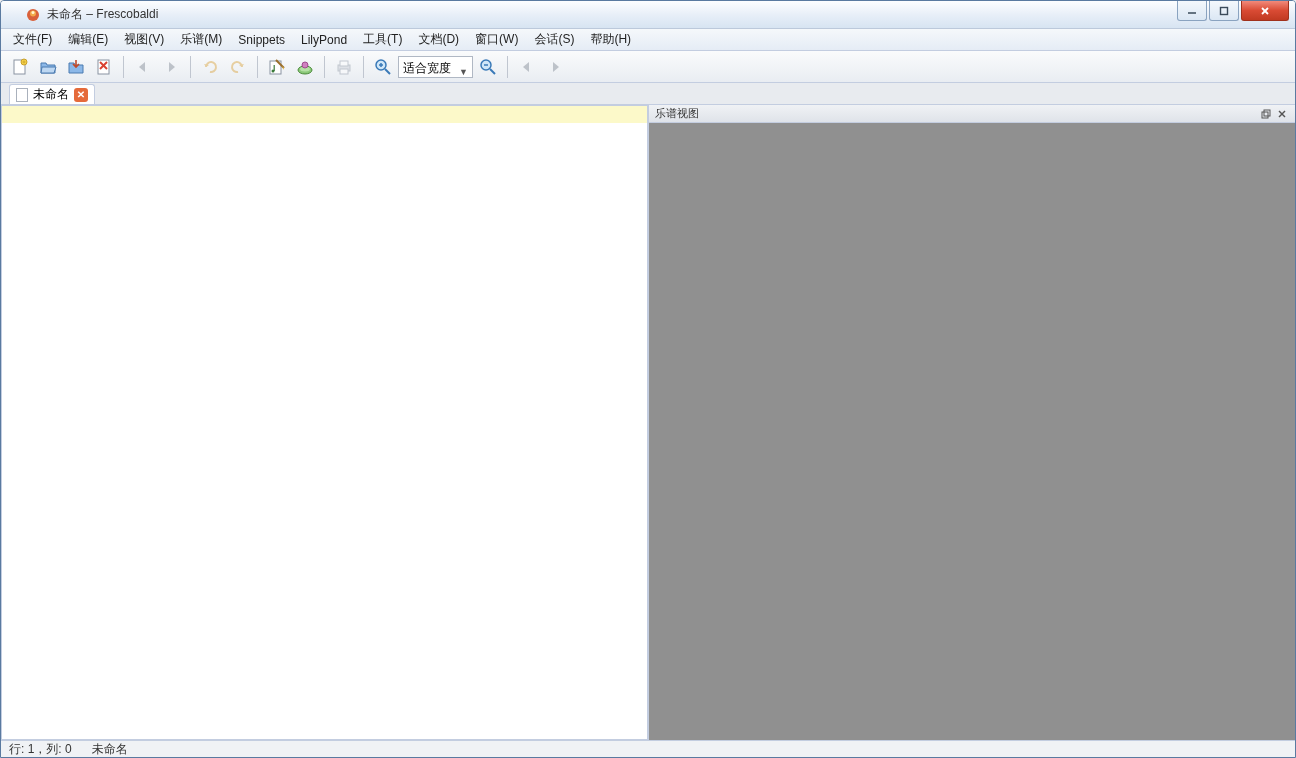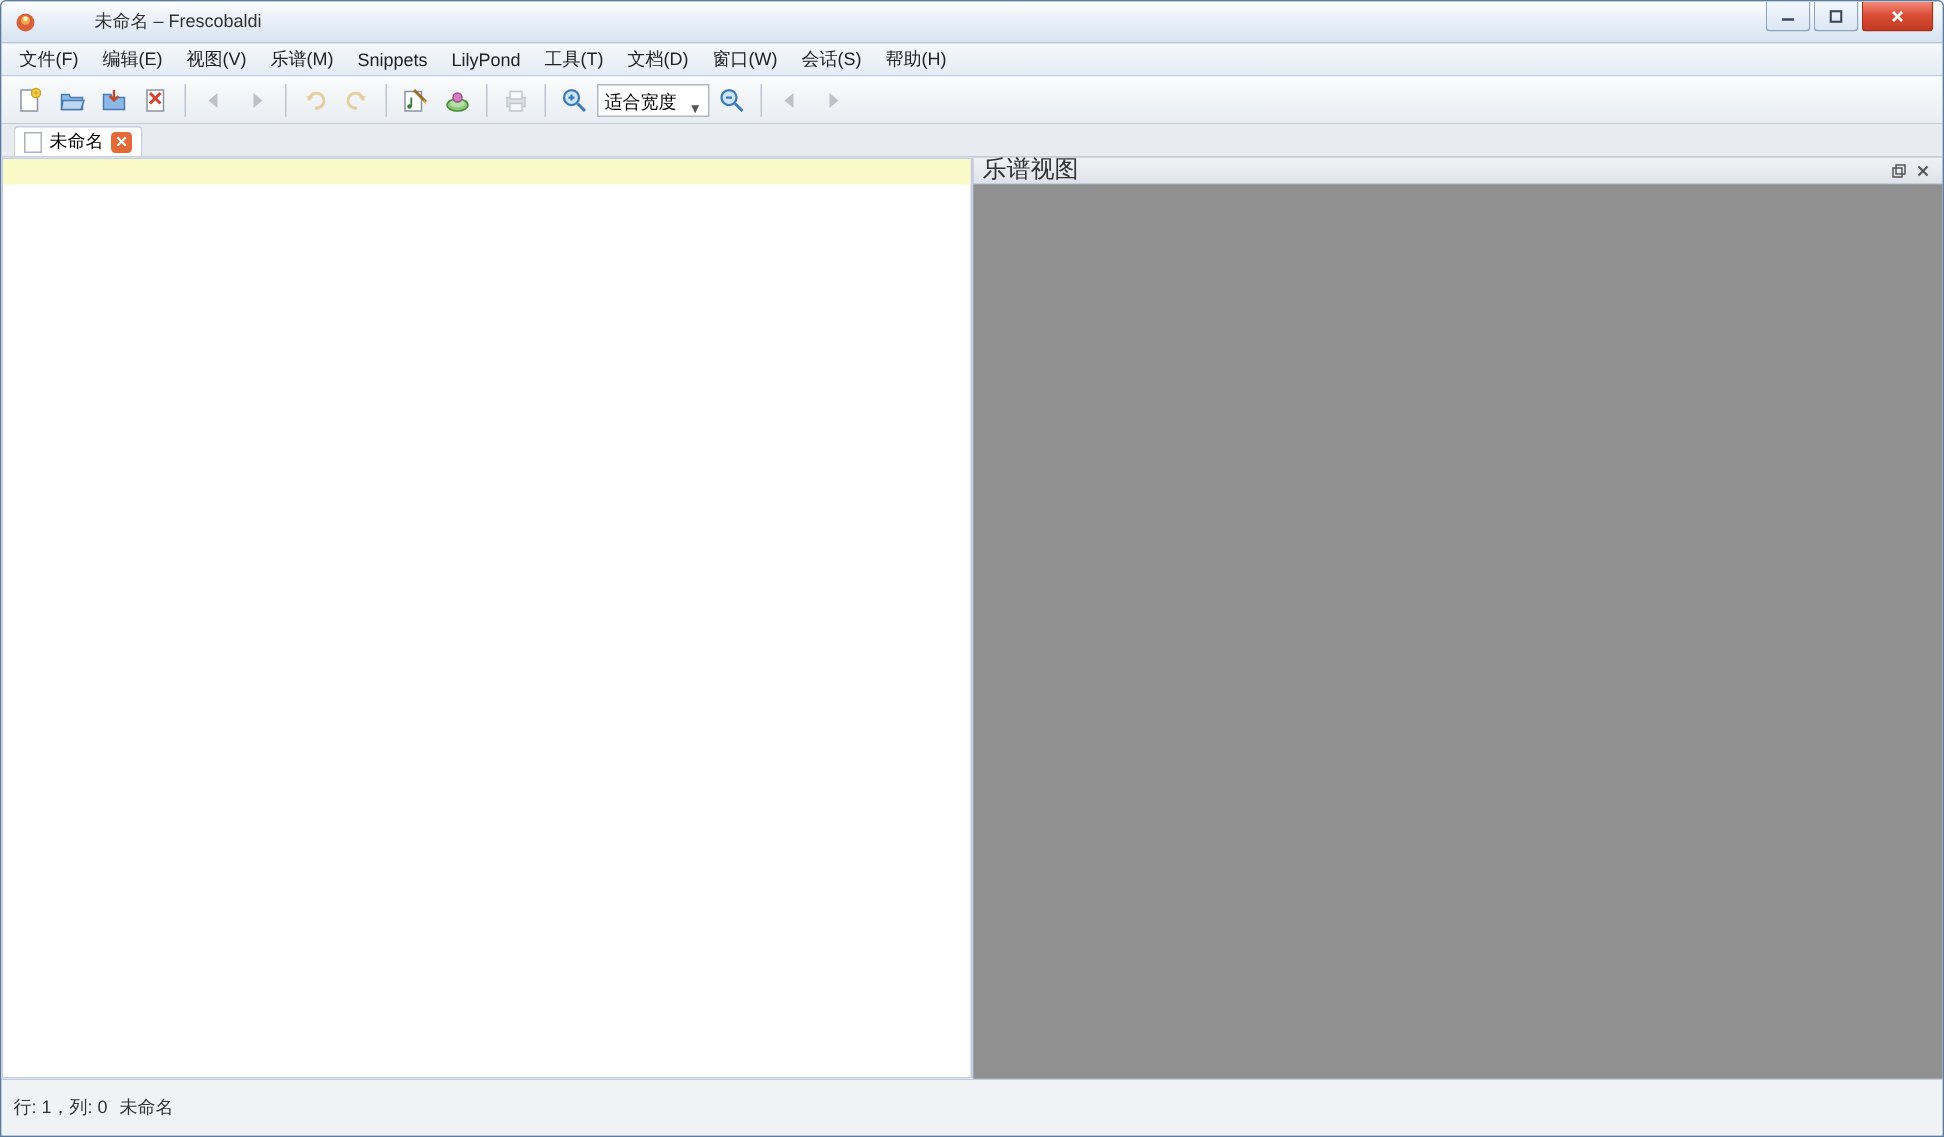--- a/index.html
+++ b/index.html
@@ -20,23 +20,22 @@
       display: flex;
       flex-direction: column;
       overflow: hidden;
     }
     .titlebar {
       height: 28px;
       background: linear-gradient(180deg, #fdfeff 0%, #e8eff8 50%, #d7e4f2 100%);
       border-bottom: 1px solid #bcc9db;
       display: flex;
       align-items: center;
-      padding-left: 8px;
+      padding-left: 24px;
       position: relative;
-      gap: 32px;
     }
     .titlebar .app-icon {
       width: 16px;
       height: 16px;
       margin-right: 6px;
       display: inline-flex;
       align-items: center;
       justify-content: center;
     }
     .titlebar .app-icon svg { width: 16px; height: 16px; }
@@ -192,48 +191,48 @@
       flex-direction: column;
       background: #909090;
     }
     .pane-header {
       height: 18px;
       background: linear-gradient(180deg, #f0f2f5 0%, #dfe3e9 100%);
       border-bottom: 1px solid #c3cde0;
       display: flex;
       align-items: center;
       padding: 0 6px;
-      font-size: 16px;
+      font-size: 11px;
       color: #333;
     }
     .pane-header .pane-title { flex: 1; }
     .pane-header .pane-btn {
       width: 14px;
       height: 14px;
       display: flex;
       align-items: center;
       justify-content: center;
       margin-left: 2px;
       font-size: 11px;
       color: #444;
     }
     .music-content {
       flex: 1;
       background: #909090;
     }
 
     .statusbar {
-      height: 37px;
+      height: 16px;
       background: #f0f2f5;
       display: flex;
       align-items: center;
       padding: 0 8px;
       font-size: 12px;
       color: #333;
-      gap: 8px;
+      gap: 20px;
     }
 
     
     .ico { width: 20px; height: 20px; display:inline-block; }
   </style>
 </head>
 <body>
 
 <div class="window">
 

